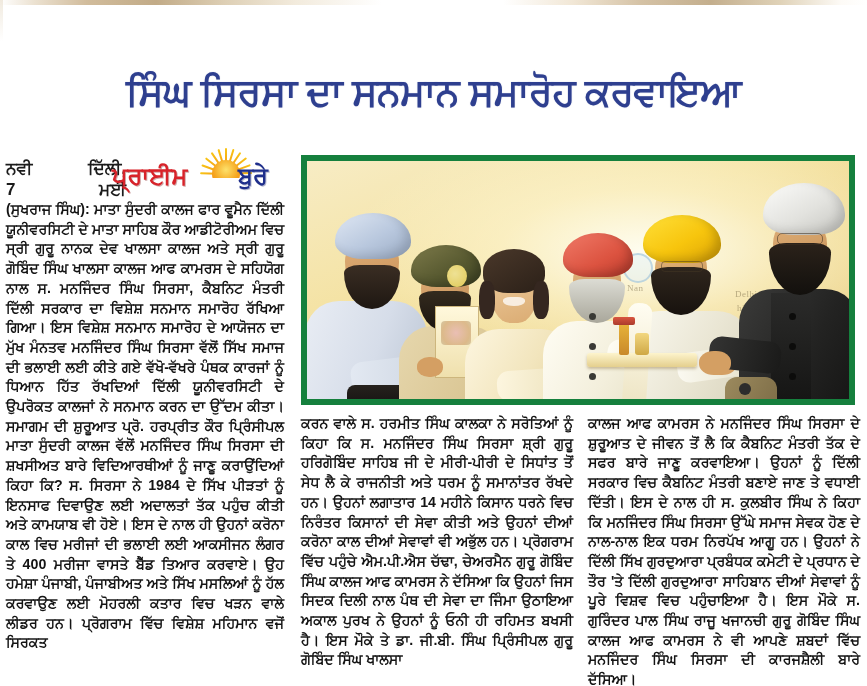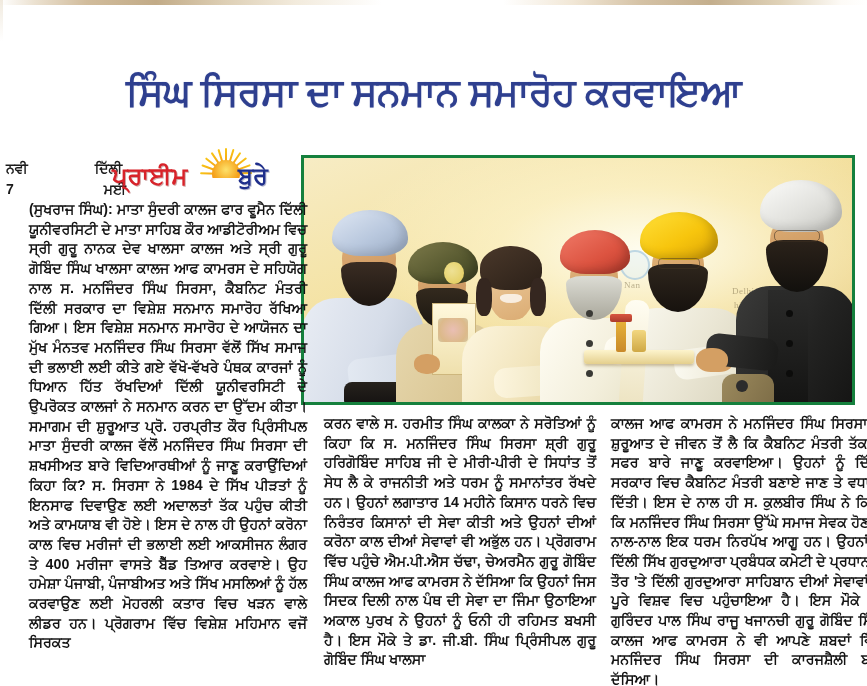--- a/index.html
+++ b/index.html
@@ -53,21 +53,21 @@
     letter-spacing: -0.5px;
     white-space: pre-line;
     text-shadow: 0 0 1px rgba(46,63,143,.35);
   }
 
   
   .dateline {
     position: absolute;
     left: 6px; top: 158px;
     width: 120px;
-    font-size: 14px;
+    font-size: 17px;
     line-height: 21px;
     color: #1b1b1b;
     font-weight: 600;
   }
   .dateline .row {
     display: flex;
     justify-content: space-between;
   }
 
   
@@ -121,21 +121,21 @@
     color: #1f2f8c;
     text-shadow: 1px 1px 0 rgba(10,20,100,.3);
     text-align: center;
   }
 
   
   .photo {
     position: absolute;
     left: 301px; top: 155px;
     width: 554px; height: 250px;
-    border: 3px solid #15803d;
+    border: 6px solid #15803d;
     box-sizing: border-box;
     overflow: hidden;
     background: #f2dfa4;
   }
   .photo .backdrop {
     position: absolute; inset: 0;
     background:
       radial-gradient(ellipse at 62% 38%, rgba(255,255,245,.95) 0%, rgba(255,248,215,.55) 30%, rgba(0,0,0,0) 62%),
       linear-gradient(160deg, #f7ecc4 0%, #f4e2a2 38%, #eed68d 66%, #e2c477 100%);
   }
@@ -192,21 +192,20 @@
   
   .col {
     position: absolute;
     color: #141414;
     font-size: 14.2px;
     line-height: 19.7px;
     text-align: justify;
     text-justify: inter-word;
     font-family: "Liberation Sans", "DejaVu Sans", sans-serif;
     font-weight: 600;
-    margin-left: 23px;
     -webkit-font-smoothing: none;
   }
   .col-left   { left: 6px;   top: 200px; width: 278px; }
   .col-mid    { left: 301px; top: 414px; width: 272px; }
   .col-right  { left: 588px; top: 414px; width: 272px; }
 
   .col p { margin: 0; }
 </style>
 </head>
 <body>

